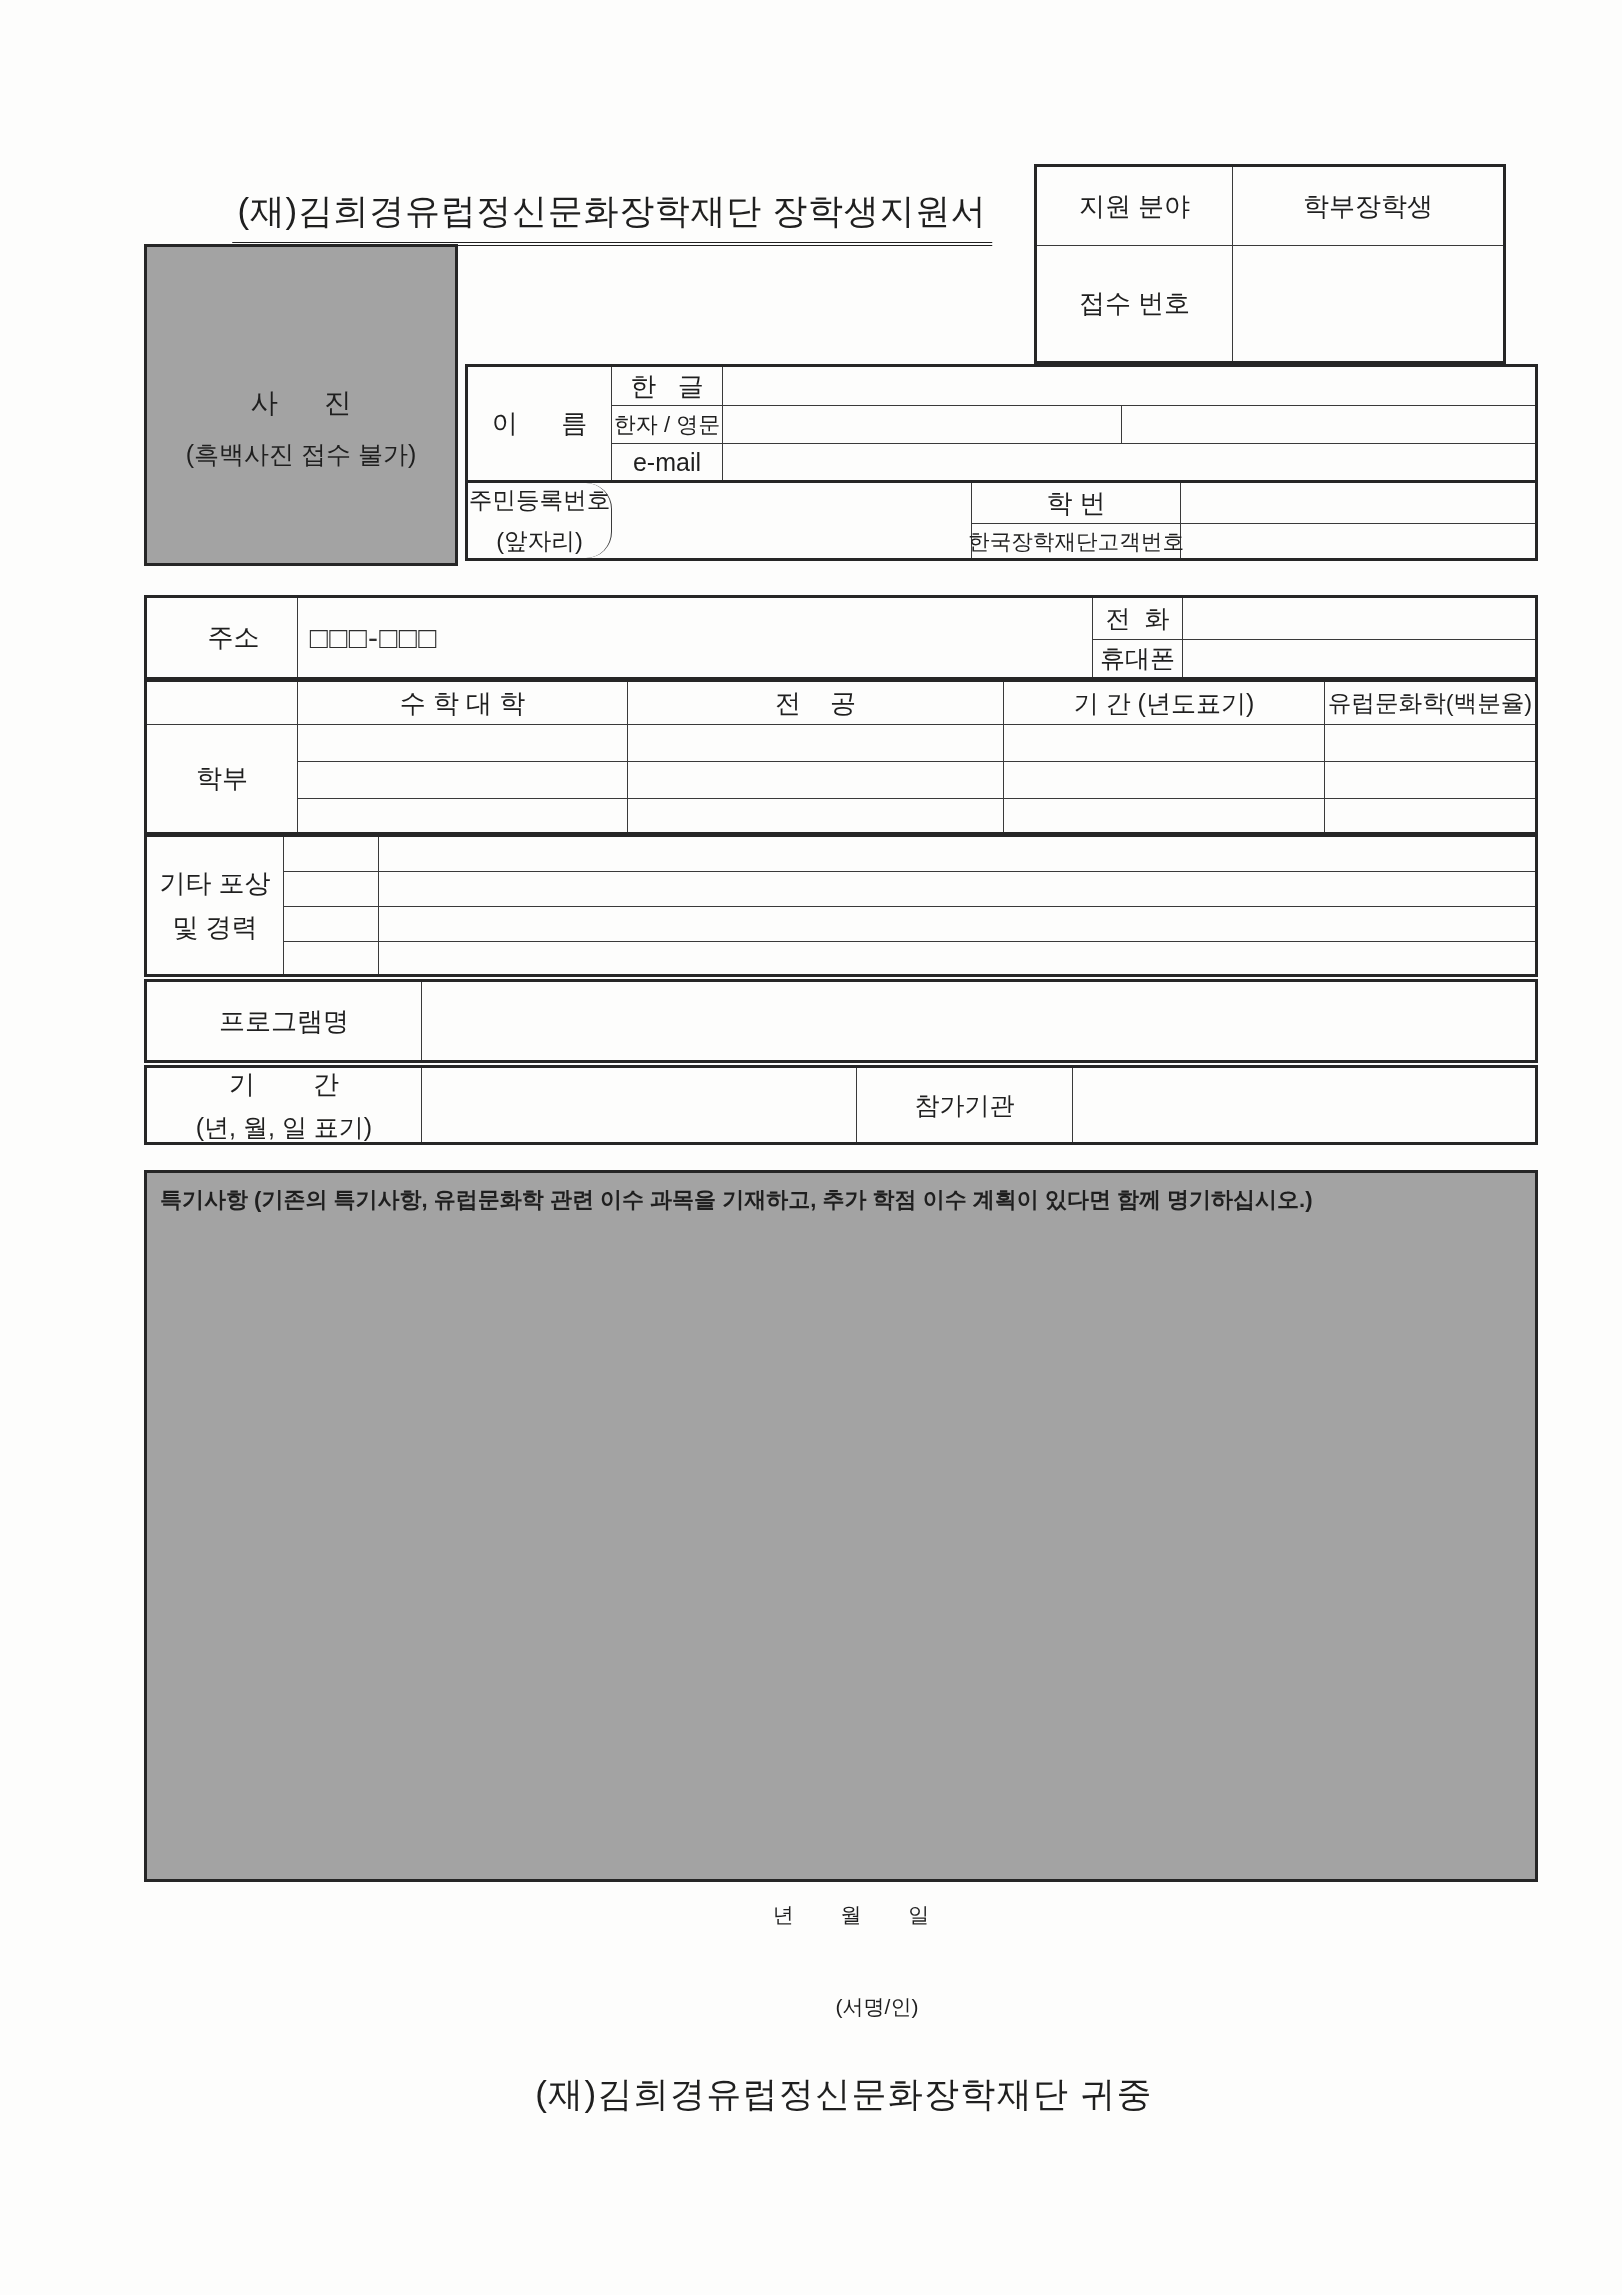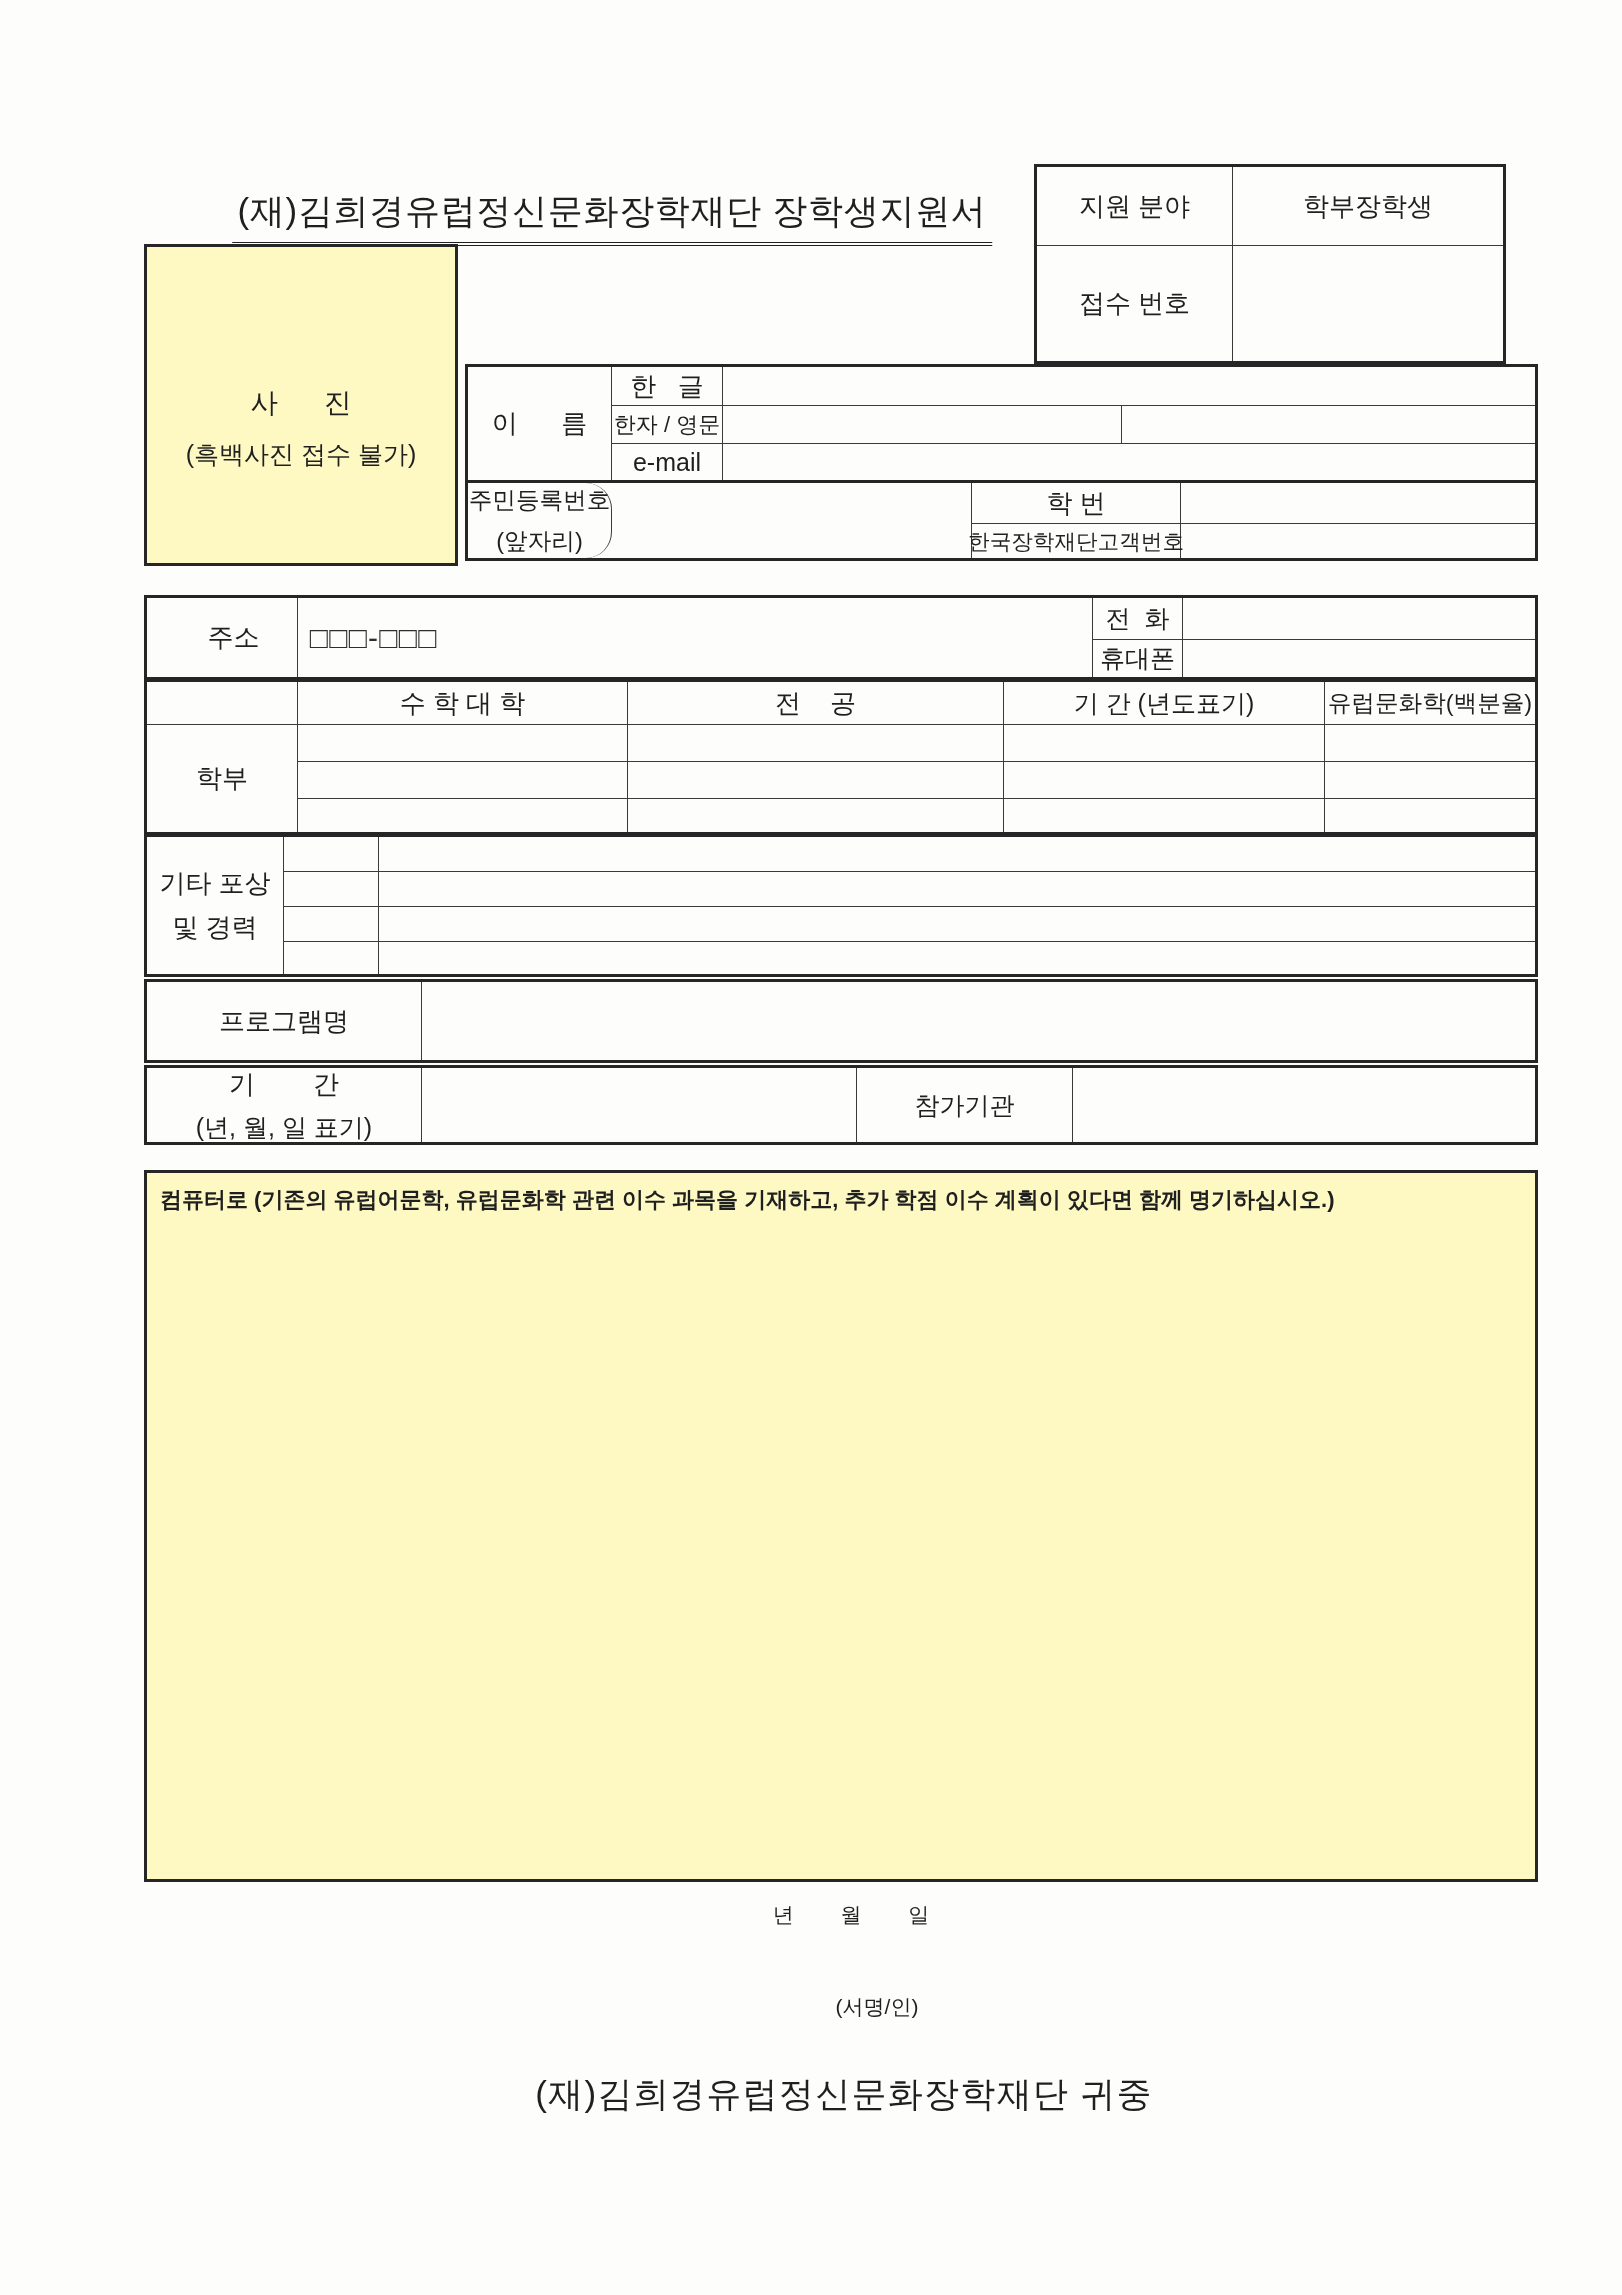--- a/index.html
+++ b/index.html
@@ -12,21 +12,21 @@
   .ctr{transform:translateX(-50%);}
   .grid{display:grid;border:3.3px solid #262626;box-sizing:border-box;background:#fdfdfc;}
   .cell{
     border-right:1.3px solid #3a3a3a;border-bottom:1.3px solid #3a3a3a;
     display:flex;align-items:center;justify-content:center;
     font-size:26px;white-space:pre;box-sizing:border-box;min-width:0;min-height:0;
   }
   .nr{border-right:none;}
   .nb{border-bottom:none;}
   .left{justify-content:flex-start;padding-left:11.8px;}
-  .box{border:3.3px solid #262626;box-sizing:border-box;background:#fef9c3;}
+  .box{border:3.3px solid #262626;box-sizing:border-box;background:#a3a3a3;}
   .title{
     font-size:35px;font-weight:normal;letter-spacing:0.7px;
     border-bottom:4.6px double #1f1f1f;padding:0 5.2px 6.5px 5.2px;white-space:pre;
   }
   .note{font-size:25.5px;line-height:1.75;white-space:pre;}
   .note .l2{margin-left:38px;}
   .two-line{flex-direction:column;gap:9.2px;}
   .fs33{font-size:21.6px;}
   .fs34{font-size:22px;}
   .fs36{font-size:23.6px;}
@@ -148,21 +148,21 @@
     <div class="cell nb two-line" style="gap:9px;">
       <div>기        간</div>
       <div class="fs38">(년, 월, 일 표기)</div>
     </div>
     <div class="cell nb left"></div>
     <div class="cell nb fs38">참가기관</div>
     <div class="cell nr nb left"></div>
   </div>
 
   <div class="abs box" style="left:144px;top:1170px;width:1394px;height:712px;padding:11.8px 13px;">
-    <div class="remarks-label">컴퓨터로 (기존의 유럽어문학, 유럽문화학 관련 이수 과목을 기재하고, 추가 학점 이수 계획이 있다면 함께 명기하십시오.)</div>
+    <div class="remarks-label">특기사항 (기존의 특기사항, 유럽문화학 관련 이수 과목을 기재하고, 추가 학점 이수 계획이 있다면 함께 명기하십시오.)</div>
     <div></div>
   </div>
 
   <div class="abs ctr foot" style="left:851px;top:1901px;">년        월        일</div>
   <div class="abs ctr foot" style="left:877px;top:1993px;">(서명/인)</div>
   <div class="abs ctr recipient" style="left:844px;top:2071px;">(재)김희경유럽정신문화장학재단 귀중</div>
 
 </div>
 
 

